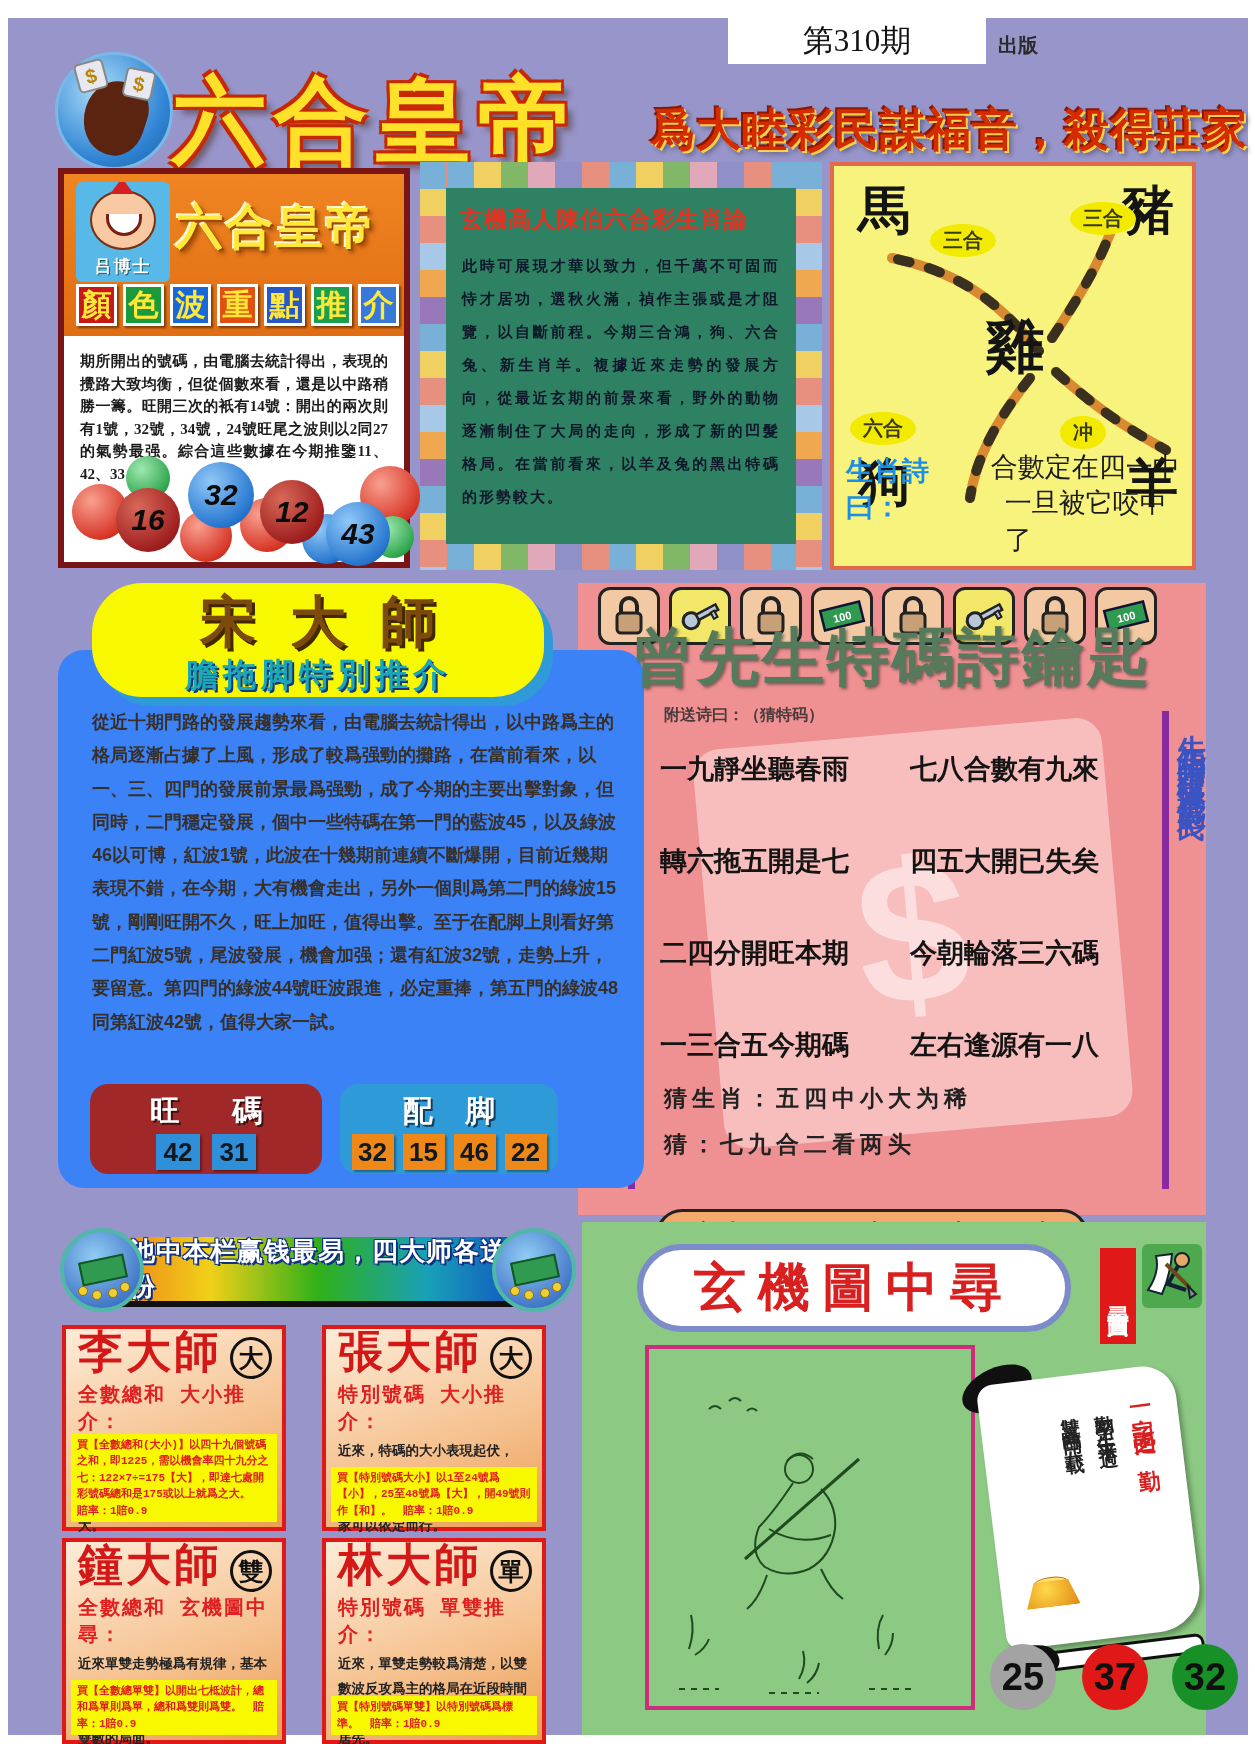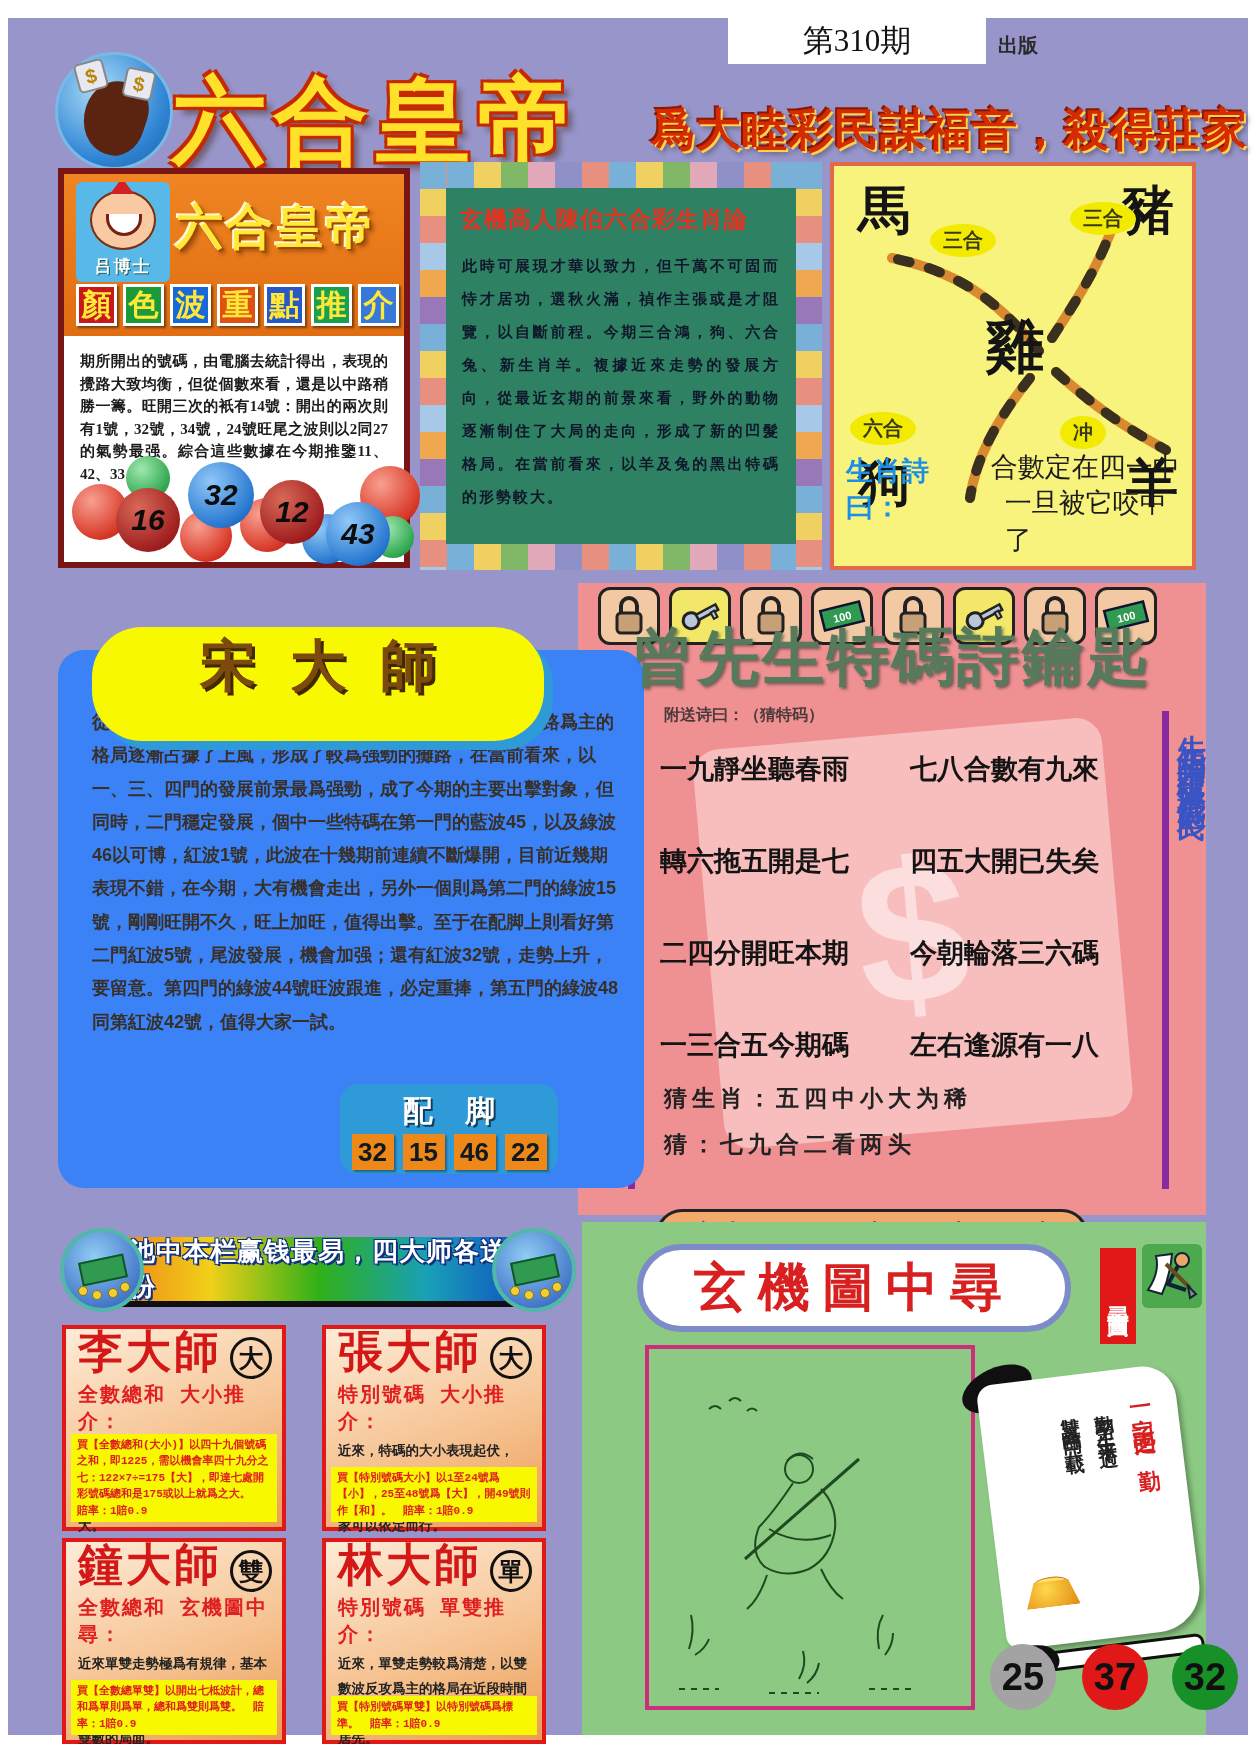--- a/index.html
+++ b/index.html
@@ -76,21 +76,21 @@
   .o-tl { left:96px; top:58px; } .o-tr { left:236px; top:36px; }
   .o-bl { left:16px; top:246px; } .o-br { left:226px; top:250px; }
   .chart-poem { position:absolute; left:12px; bottom:8px; display:flex; align-items:flex-start; }
   .poem-label { color:#1b8ee8; font-size:27px; font-weight:bold; letter-spacing:1px; margin-top:4px;}
   .poem-lines { font-family:"Liberation Serif",serif; font-size:27px; color:#1c1c1c; line-height:1.35; margin-left:6px;}
   .poem-lines div:nth-child(2){ margin-left:14px; }
 
   
   .song-box { position:absolute; left:58px; top:650px; width:586px; height:538px; background:#3b82f6; border-radius:26px; z-index:1; }
   .song-bubble { position:absolute; left:92px; top:583px; width:452px; height:114px; background:#f8f800; border-radius:50px;
-    box-shadow:9px 9px 0 #2f9ad8; z-index:2; text-align:center;margin-top:44px; }
+    box-shadow:9px 9px 0 #2f9ad8; z-index:2; text-align:center; }
   .song-title { margin-top:2px; font-size:56px; font-weight:bold; color:#7d4a0e; letter-spacing:34px; text-indent:34px;
     text-shadow:3px 3px 0 #402800; }
   .song-sub { font-size:33px; font-weight:bold; color:#1aa8b8; letter-spacing:5px; margin-top:-8px;
     text-shadow:2px 2px 0 #14387a; }
   .song-body { position:absolute; left:34px; right:18px; top:56px; font-size:18px; font-weight:bold; color:#383028; line-height:1.85; }
   .wang, .peijiao { position:absolute; border-radius:18px; text-align:center; }
   .wang { left:32px; top:434px; width:232px; height:90px; background:#a02828; }
   .peijiao { left:282px; top:434px; width:218px; height:90px; background:#2f9ad8; }
   .wp-label { color:#fff; font-size:30px; font-weight:bold; letter-spacing:22px; text-indent:22px; margin-top:7px;
     text-shadow:2px 2px 0 #401010; }
@@ -268,32 +268,40 @@
       <span class="poem-label">生肖詩曰：</span>
       <div class="poem-lines">
         <div>合數定在四一中</div>
         <div>一旦被它咬中了</div>
       </div>
     </div>
   </div>
 
   <div class="song-box">
     <div class="song-body">從近十期門路的發展趨勢來看，由電腦去統計得出，以中路爲主的格局逐漸占據了上風，形成了較爲强勁的攤路，在當前看來，以一、三、四門的發展前景最爲强勁，成了今期的主要出擊對象，但同時，二門穩定發展，個中一些特碼在第一門的藍波45，以及綠波46以可博，紅波1號，此波在十幾期前連續不斷爆開，目前近幾期表現不錯，在今期，大有機會走出，另外一個則爲第二門的綠波15號，剛剛旺開不久，旺上加旺，值得出擊。至于在配脚上則看好第二門紅波5號，尾波發展，機會加强；還有紅波32號，走勢上升，要留意。第四門的綠波44號旺波跟進，必定重捧，第五門的綠波48同第紅波42號，值得大家一試。</div>
+    <div class="wang">
+      <div class="wp-label">旺 碼</div>
+      <div class="wp-nums">
+        <span class="num-tile nt-blue">42</span>
+        <span class="num-tile nt-blue">31</span>
+      </div>
+    </div>
     <div class="peijiao">
       <div class="wp-label">配 脚</div>
       <div class="wp-nums">
         <span class="num-tile nt-orange">32</span>
         <span class="num-tile nt-orange">15</span>
         <span class="num-tile nt-orange">46</span>
         <span class="num-tile nt-orange">22</span>
       </div>
     </div>
   </div>
   <div class="song-bubble">
     <div class="song-title">宋大師</div>
+    <div class="song-sub">膽拖脚特別推介</div>
   </div>
 
   <div class="zeng-box">
     <div class="icon-row">
       <span class="icon-tile">
         <svg width="40" height="44" viewBox="0 0 40 44">
             <path d="M12 20 V12 a8 8 0 0 1 16 0 V20" fill="none" stroke="#222" stroke-width="4"></path>
             <rect x="8" y="19" width="24" height="20" rx="4" fill="#c8a078" stroke="#222" stroke-width="3"></rect>
           </svg>
       </span>

